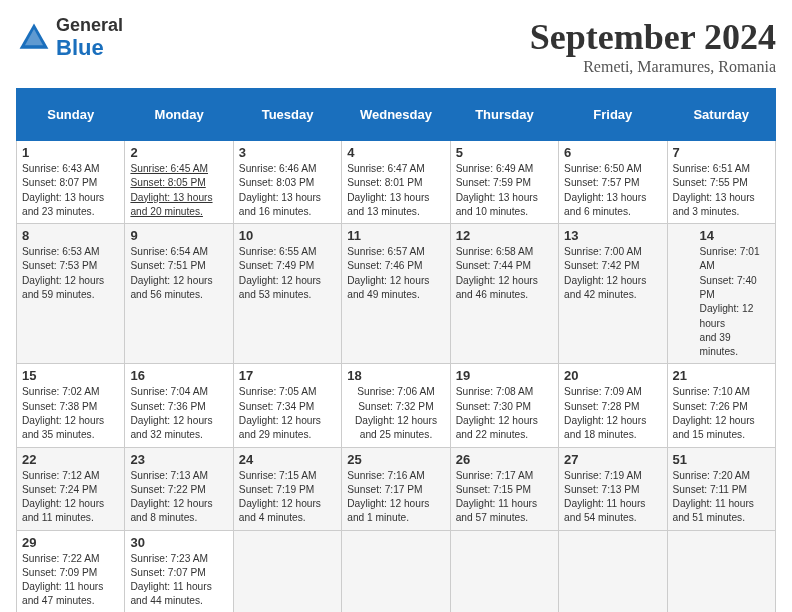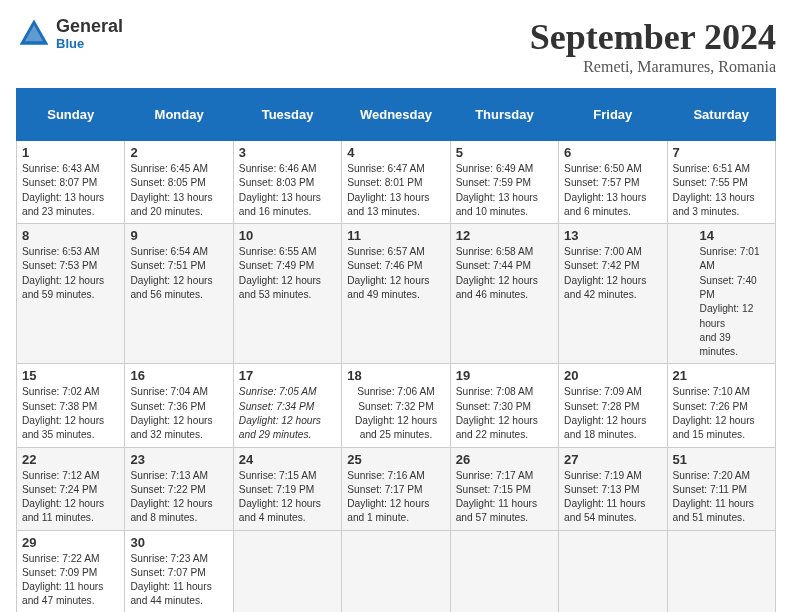--- a/index.html
+++ b/index.html
@@ -25,21 +25,21 @@
       display: flex;
       flex-direction: column;
       line-height: 1.1;
     }
     .logo-general {
       font-size: 18px;
       font-weight: bold;
       color: #333;
     }
     .logo-blue {
-      font-size: 13px;
+      font-size: 22px;
       font-weight: bold;
       color: #1a6fbd;
     }
     .logo-icon {
       width: 36px;
       height: 36px;
     }
     .title-block {
       text-align: right;
       font-family: Liberation Serif, serif;
@@ -127,21 +127,21 @@
   <tr>
         <td>
           <span class="day-num">1</span>
           <div class="day-info" style="white-space: pre-line;">Sunrise: 6:43 AM
 Sunset: 8:07 PM
 Daylight: 13 hours
 and 23 minutes.</div>
         </td>
         <td>
           <span class="day-num">2</span>
-          <div class="day-info" style="white-space: pre-line;">Sunrise: 6:45 AM
+          <div class="day-info" style="white-space: pre-line; text-decoration: underline;">Sunrise: 6:45 AM
 Sunset: 8:05 PM
 Daylight: 13 hours
 and 20 minutes.</div>
         </td>
         <td>
           <span class="day-num">3</span>
           <div class="day-info" style="white-space: pre-line;">Sunrise: 6:46 AM
 Sunset: 8:03 PM
 Daylight: 13 hours
 and 16 minutes.</div>
@@ -236,21 +236,21 @@
         </td>
         <td>
           <span class="day-num">16</span>
           <div class="day-info" style="white-space: pre-line;">Sunrise: 7:04 AM
 Sunset: 7:36 PM
 Daylight: 12 hours
 and 32 minutes.</div>
         </td>
         <td>
           <span class="day-num">17</span>
-          <div class="day-info" style="white-space: pre-line; font-style: italic;">Sunrise: 7:05 AM
+          <div class="day-info" style="white-space: pre-line;">Sunrise: 7:05 AM
 Sunset: 7:34 PM
 Daylight: 12 hours
 and 29 minutes.</div>
         </td>
         <td>
           <span class="day-num">18</span>
           <div class="day-info" style="white-space: pre-line; text-align: center;">Sunrise: 7:06 AM
 Sunset: 7:32 PM
 Daylight: 12 hours
 and 25 minutes.</div>

